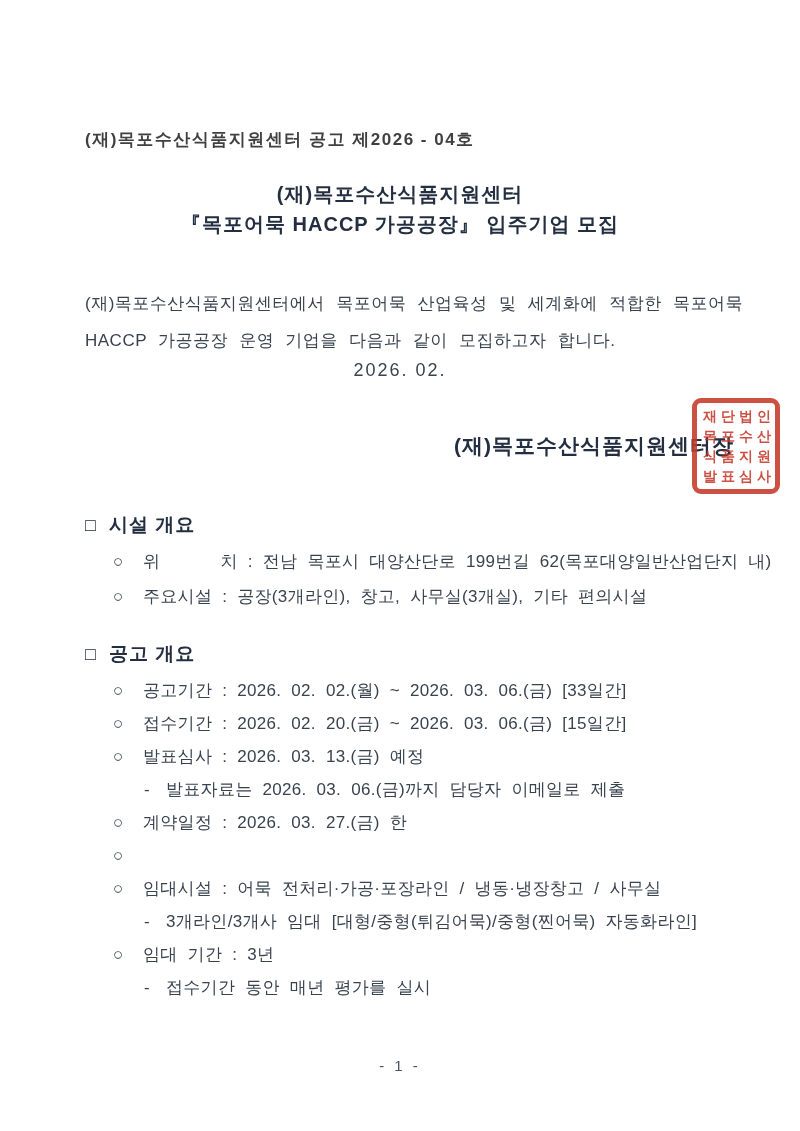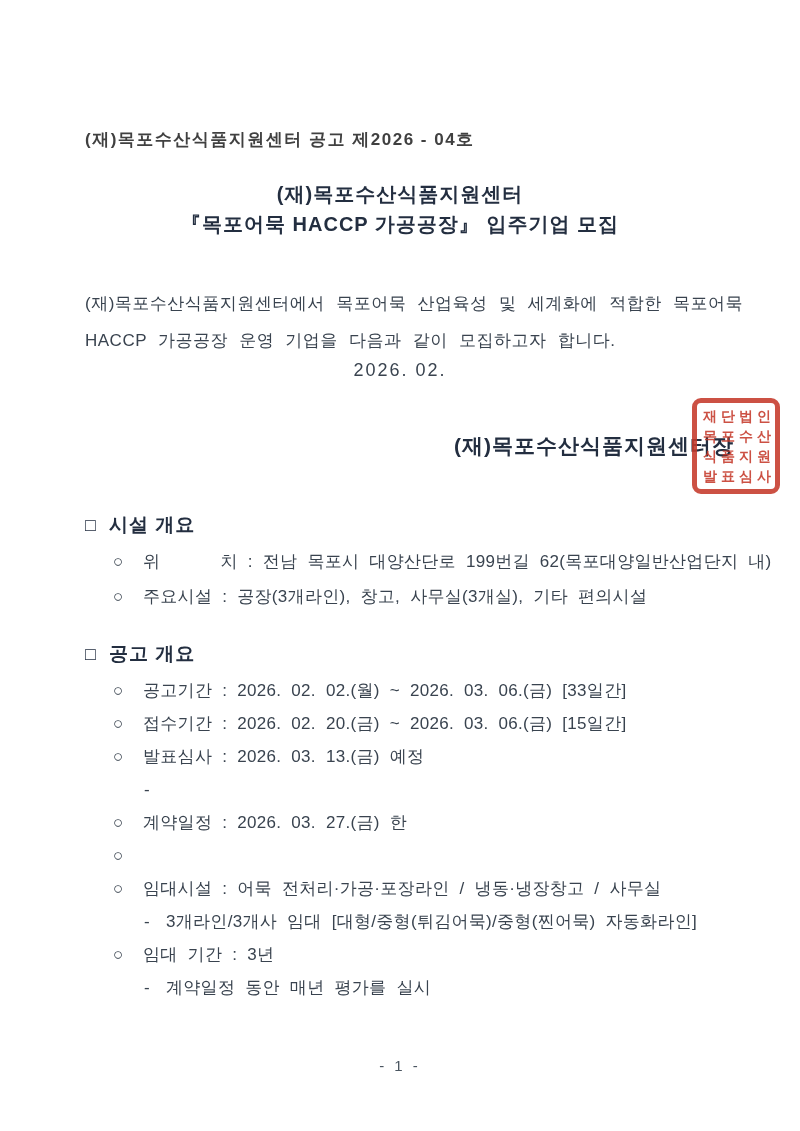--- a/index.html
+++ b/index.html
@@ -180,37 +180,37 @@
     <div class="item">
       <span class="bullet">○</span><span class="item-text">공고기간 : 2026. 02. 02.(월) ~ 2026. 03. 06.(금) [33일간]</span>
     </div>
     <div class="item">
       <span class="bullet">○</span><span class="item-text">접수기간 : 2026. 02. 20.(금) ~ 2026. 03. 06.(금) [15일간]</span>
     </div>
     <div class="item">
       <span class="bullet">○</span><span class="item-text">발표심사 : 2026. 03. 13.(금) 예정</span>
     </div>
     <div class="item sub">
-      <span class="bullet">-</span>
+      <span class="bullet">-</span><span class="item-text">발표자료는 2026. 03. 06.(금)까지 담당자 이메일로 제출</span>
     </div>
     <div class="item">
       <span class="bullet">○</span><span class="item-text">계약일정 : 2026. 03. 27.(금) 한</span>
     </div>
     <div class="item">
       <span class="bullet">○</span>
     </div>
     <div class="item">
       <span class="bullet">○</span><span class="item-text">임대시설 : 어묵 전처리·가공·포장라인 / 냉동·냉장창고 / 사무실</span>
     </div>
     <div class="item sub">
       <span class="bullet">-</span><span class="item-text">3개라인/3개사 임대 [대형/중형(튀김어묵)/중형(찐어묵) 자동화라인]</span>
     </div>
     <div class="item">
       <span class="bullet">○</span><span class="item-text">임대 기간 : 3년</span>
     </div>
     <div class="item sub">
-      <span class="bullet">-</span><span class="item-text">계약일정 동안 매년 평가를 실시</span>
+      <span class="bullet">-</span><span class="item-text">접수기간 동안 매년 평가를 실시</span>
     </div>
   </div>
 
   <div class="page-number">- 1 -</div>
 
 </div>
 
 </body></html>

